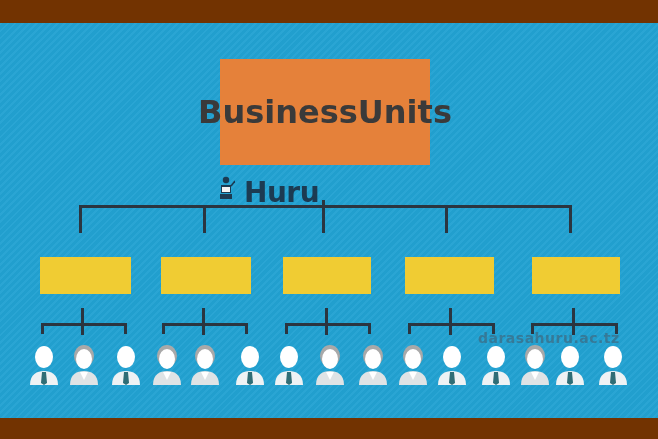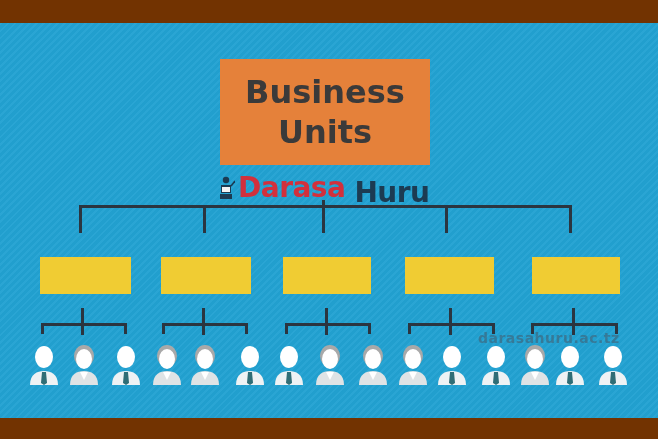--- a/index.html
+++ b/index.html
@@ -11,21 +11,21 @@
   .bar-top { position: absolute; left: 0; top: 0; width: 658px; height: 23px; background: #723301; }
   .bar-bottom { position: absolute; left: 0; top: 418px; width: 658px; height: 21px; background: #723301; }
   .canvas {
     position: absolute; left: 0; top: 23px; width: 658px; height: 395px;
     background-color: #22a2d2;
     background-image: repeating-linear-gradient(135deg, rgba(255,255,255,0.035) 0 2px, rgba(0,0,0,0.02) 2px 5px);
   }
   .title-box {
     position: absolute; left: 220px; top: 59px; width: 210px; height: 106px;
     background: #e5813a;
-    display: flex; flex-direction: column; align-items: center; justify-content: center;
+    display: flex; flex-direction: row; align-items: center; justify-content: center;
     color: #3a3a3a; font-weight: bold; font-size: 32px; line-height: 40px;
   }
   .logo {
     position: absolute; left: 217px; top: 172px; height: 32px;
     display: flex; align-items: center; gap: 3px;
     font-weight: bold; font-size: 28px; line-height: 32px; letter-spacing: -0.5px;
   }
   .logo .d { color: #d2303c; }
   .logo .h { color: #1c3b52; margin-left: 6px; margin-top: 10px; }
   .logo-icon { width: 18px; height: 24px; }
@@ -50,21 +50,20 @@
 </div>
 
 <div class="logo">
   <svg class="logo-icon" viewBox="0 0 18 24">
     <circle cx="9" cy="4" r="3.2" fill="#1c3b52"></circle>
     <path d="M4 9 h10 v8 h-10 z" fill="#1c3b52"></path>
     <rect x="5" y="11" width="8" height="5" fill="#f4f4f4"></rect>
     <path d="M14 10 L18 5" stroke="#1c3b52" stroke-width="1.5"></path>
     <rect x="3" y="18" width="12" height="5" fill="#1c3b52"></rect>
   </svg>
-  <span class="d">Darasa</span>
   <span class="h">Huru</span>
 </div>
 
 <div class="line" style="left:79px;top:205px;width:493px;height:3px;"></div>
 <div class="line" style="left:79px;top:205px;width:3px;height:28px;"></div>
 <div class="line" style="left:203px;top:205px;width:3px;height:28px;"></div>
 <div class="line" style="left:322px;top:200px;width:3px;height:33px;"></div>
 <div class="line" style="left:445px;top:205px;width:3px;height:28px;"></div>
 <div class="line" style="left:569px;top:205px;width:3px;height:28px;"></div>
 

